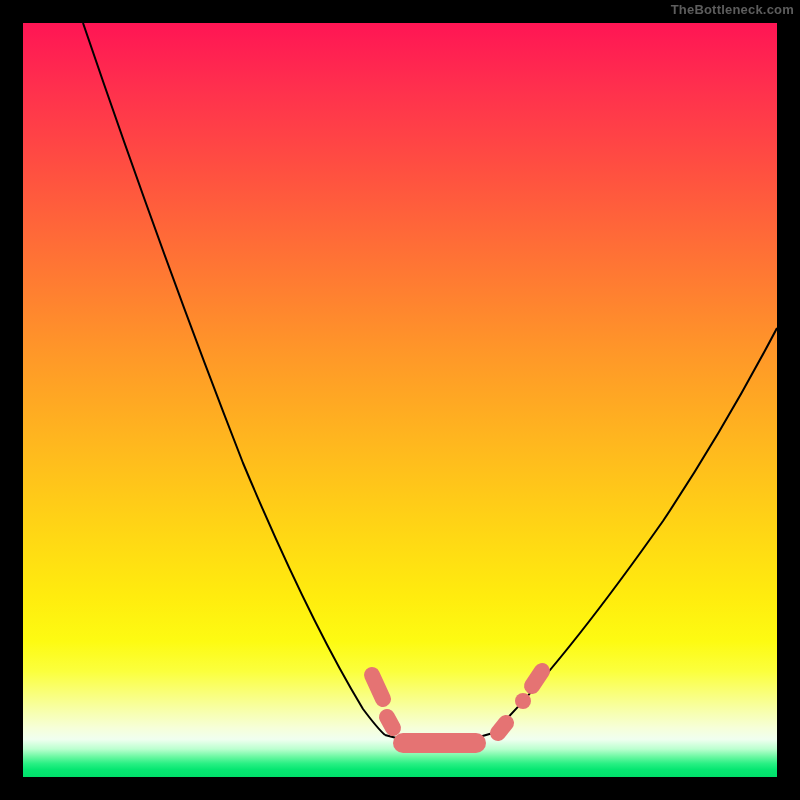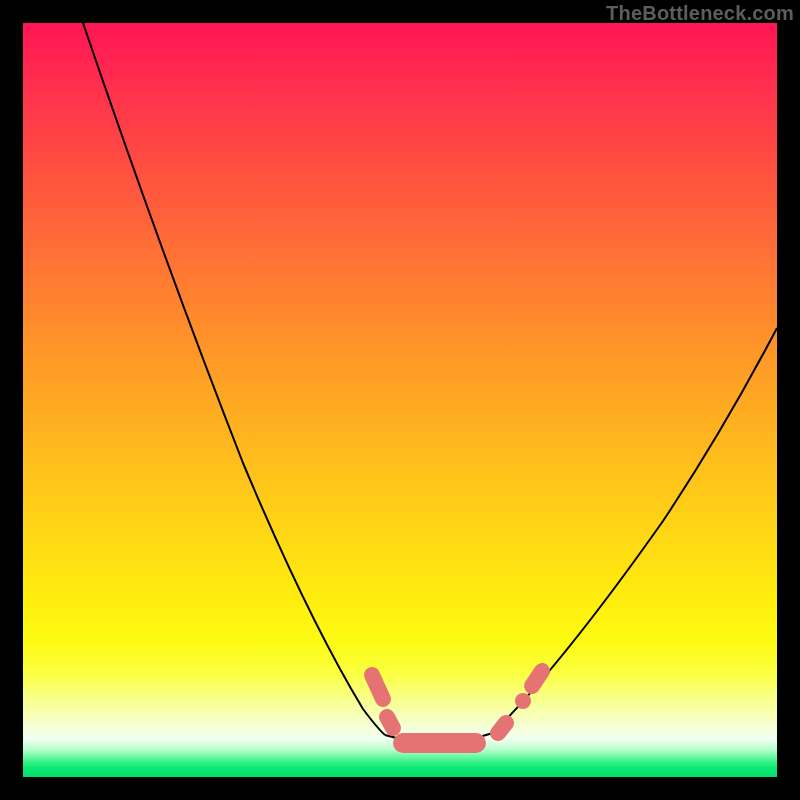--- a/index.html
+++ b/index.html
@@ -47,21 +47,21 @@
       #2af084 98.2%,
       #07e772 99%,
       #00e06a 100%
     );
     overflow: hidden;
   }
   .watermark {
     position: absolute;
     top: 2px;
     right: 6px;
-    font-size: 20px;
+    font-size: 13px;
     font-weight: 600;
     color: #5d5d5d;
     letter-spacing: 0.2px;
     user-select: none;
   }
   svg.curves {
     position: absolute;
     left: 0;
     top: 0;
     width: 754px;

